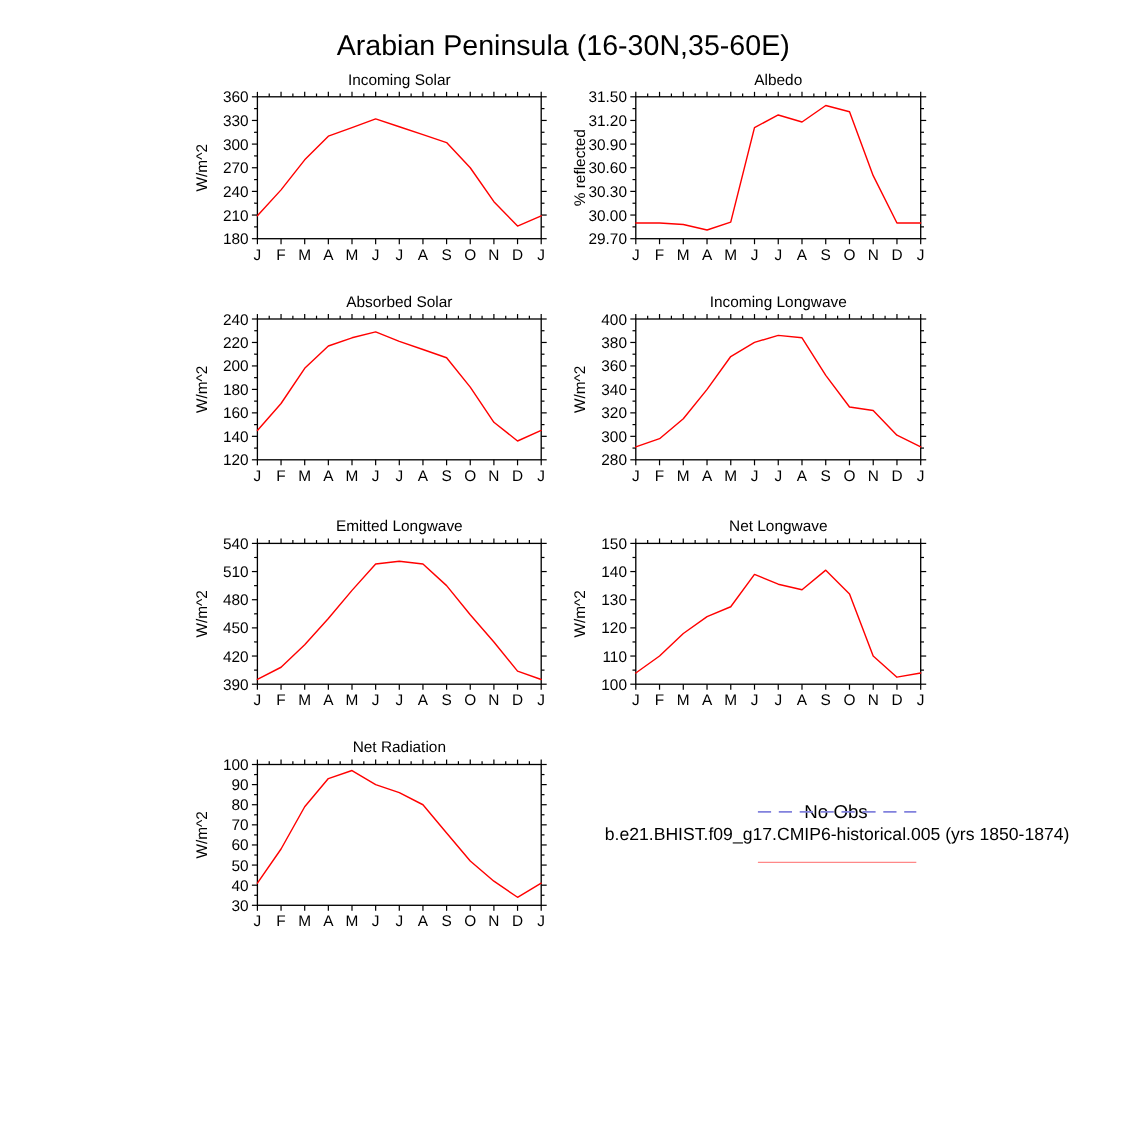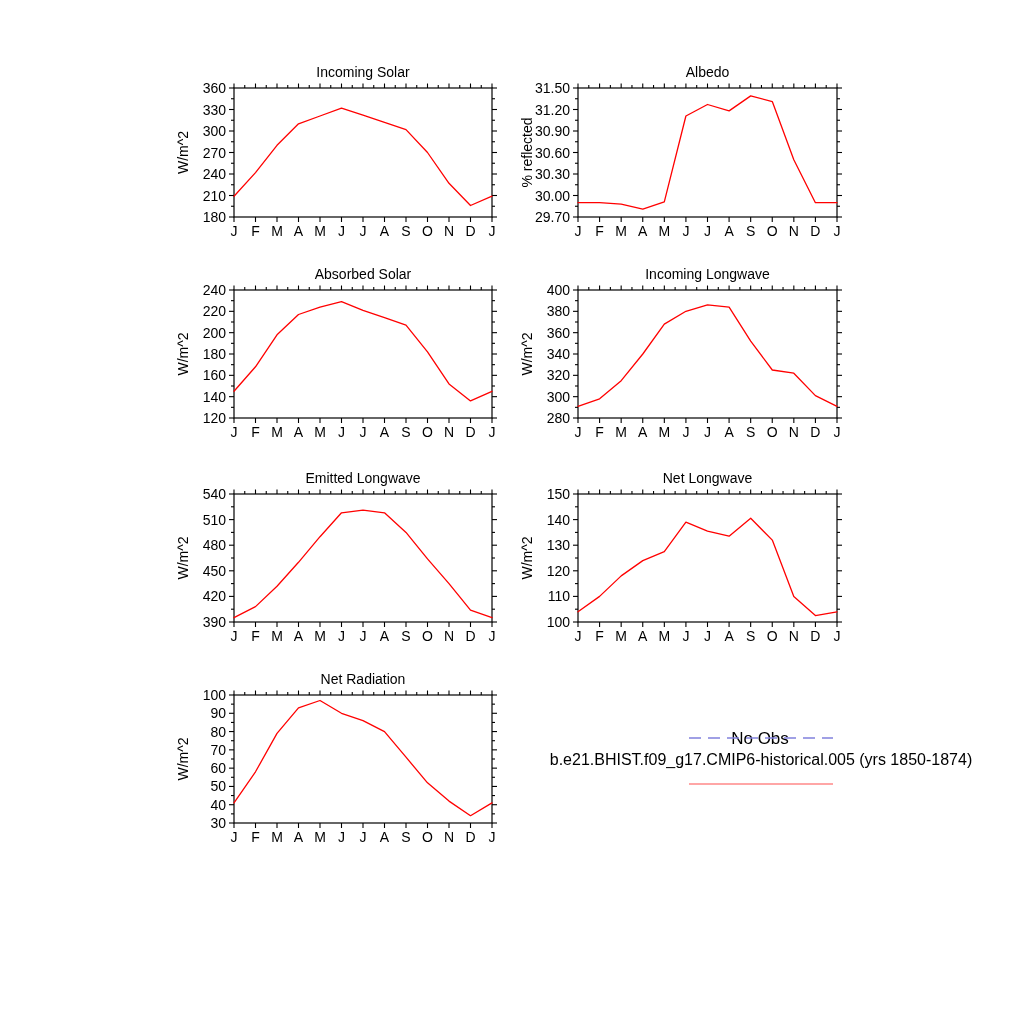--- a/index.html
+++ b/index.html
@@ -14,20 +14,21 @@
   .legend-model{top:751px;left:431px;width:660px;font-size:16px;}
   .legend-line{position:absolute;display:block;}
   .line-noobs{left:688px;top:733px;}
   .line-model{left:688px;top:779px;}
 </style>
 </head>
 <body>
 
 <div class="page">
 
+  <h1 class="page-title">Arabian Peninsula (16-30N,35-60E)</h1>
 
   <svg id="charts" width="1024" height="880">
       <g>
         <rect x="234" y="88" width="258" height="129" fill="none" stroke="#000000" stroke-width="1.2"></rect>
         <line x1="234" y1="83.5" x2="234" y2="88" stroke="#000000" stroke-width="1.1"></line>
         <line x1="234" y1="217" x2="234" y2="222" stroke="#000000" stroke-width="1.1"></line>
         <line x1="244.75" y1="85" x2="244.75" y2="88" stroke="#000000" stroke-width="1.1"></line>
         <text x="234" y="236" text-anchor="middle" font-size="14">J</text>
         <line x1="255.5" y1="83.5" x2="255.5" y2="88" stroke="#000000" stroke-width="1.1"></line>
         <line x1="255.5" y1="217" x2="255.5" y2="222" stroke="#000000" stroke-width="1.1"></line>

